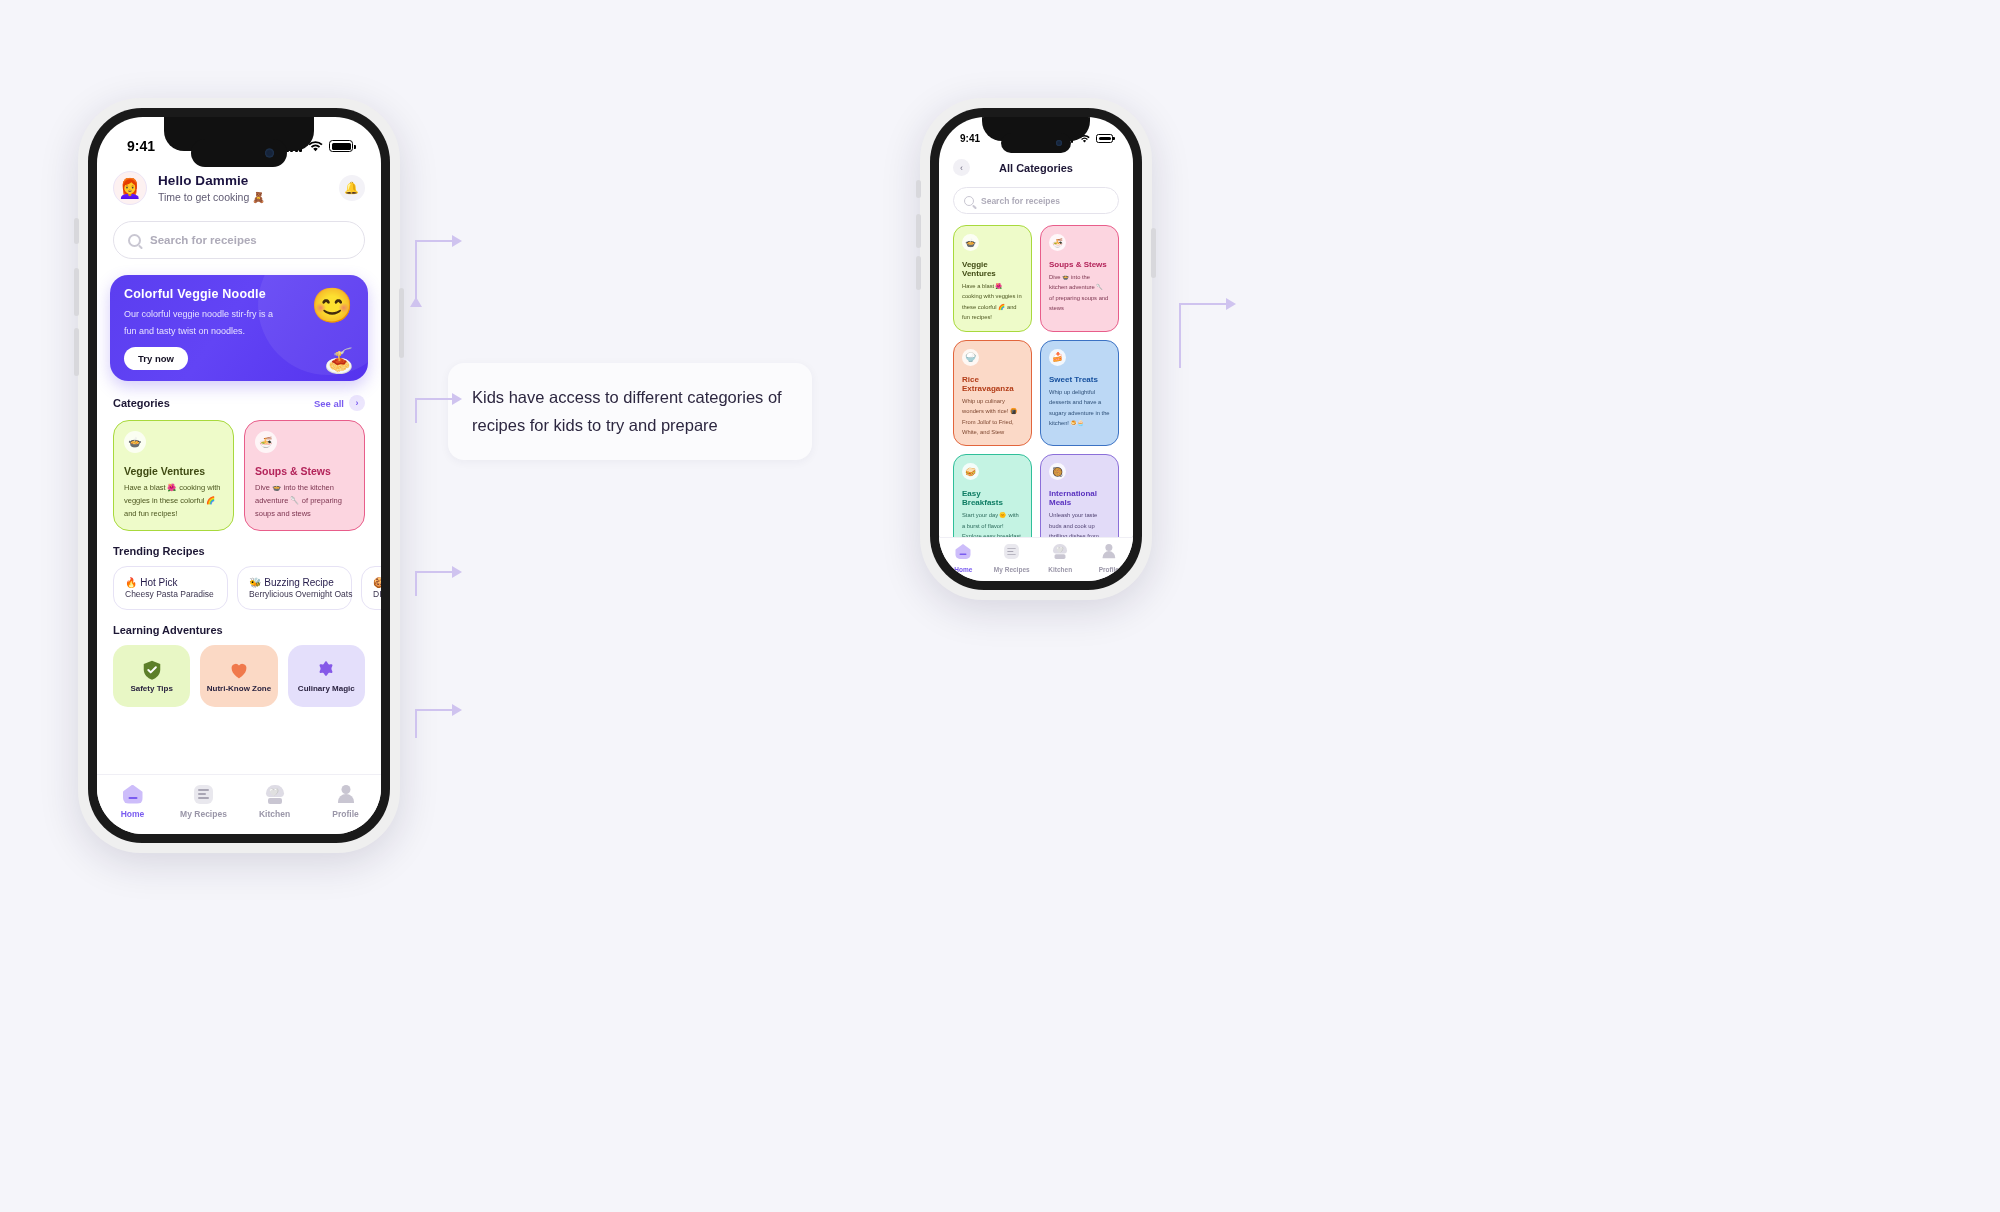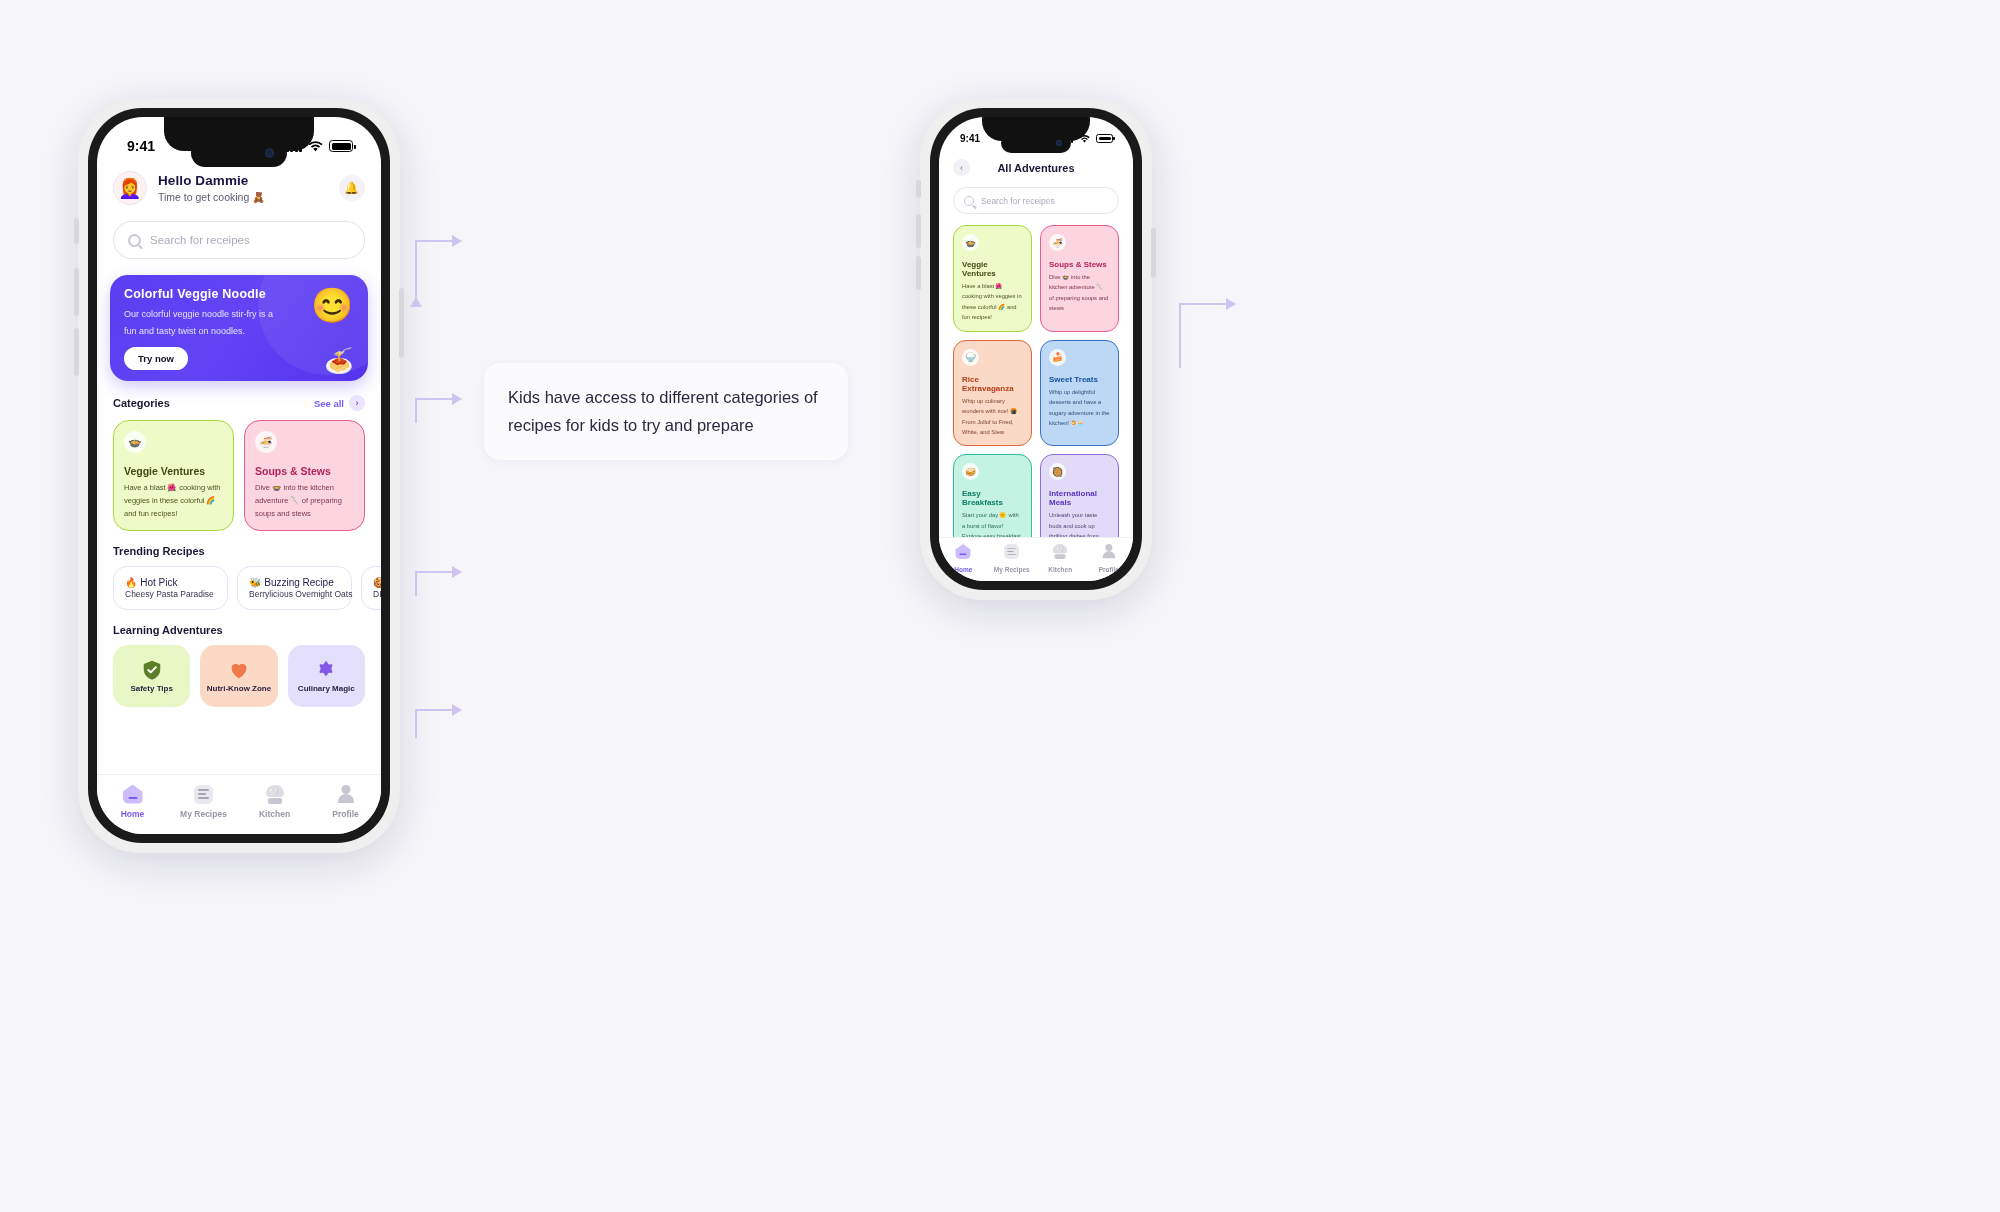--- a/index.html
+++ b/index.html
@@ -96,21 +96,21 @@
   .search {
     margin: 16px 16px 0 16px; height: 38px; border: 1.2px solid #e3e1ea;
     border-radius: 22px; display: flex; align-items: center; padding: 0 14px; gap: 9px;
     background: #fff;
   }
   .search-icon {
     width: 13px; height: 13px; border: 2px solid #c9c7d2; border-radius: 50%;
     position: relative; flex: none;
   }
   .search-icon::after{content:"";position:absolute;right:-4px;bottom:-3px;width:5px;height:2px;background:#c9c7d2;transform:rotate(45deg);border-radius:2px;}
-  .search-ph { font-size: 11.5px; color: #aeabb9; }
+  .search-ph { font-size: 11.5px; color: #aeabb9; font-weight: bold; }
 
   .hero {
     margin: 16px 13px 0 13px; height: 106px; border-radius: 18px;
     background: linear-gradient(125deg,#5b3ef0 0%,#6244f5 45%,#5533ee 100%);
     position: relative; overflow: hidden; padding: 12px 14px;
     box-shadow: 0 6px 16px rgba(86,56,235,.25);
   }
   .hero::before{content:"";position:absolute;right:-30px;top:-40px;width:140px;height:140px;border-radius:50%;background:rgba(255,255,255,.07);}
   .hero-title { font-size: 12.5px; font-weight: bold; color: #fff; letter-spacing:.2px; }
   .hero-desc { font-size: 9px; color: #e6e1ff; line-height: 1.85; margin-top: 5px; width: 150px; }
@@ -416,21 +416,21 @@
               </svg>
             <span class="batt">
                 <i></i>
               </span>
           </span>
         </div>
 
         <div class="content">
           <div class="nav2">
             <span class="back-btn">‹</span>
-            <span class="nav2-title">All Adventures</span>
+            <span class="nav2-title">All Categories</span>
           </div>
 
           <div class="search2">
             <span class="search-icon"></span>
             <span class="search-ph">Search for receipes</span>
           </div>
 
           <div class="grid2" id="grid2">
               <div class="g-card" style="background: rgb(238, 251, 201); border: 1.2px solid rgb(168, 217, 60);">
                 <div class="g-ico">🍲</div>
@@ -486,21 +486,21 @@
               <div class="tab">
                 <span class="ic-user"></span>
                 <span class="tab-label">Profile</span>
               </div>
             </div>
         </div>
       </div>
     </div>
   </div>
 
-  <div class="note" style="left:484px; top:363px; width:364px;">Kids have access to different categories of recipes for kids to try and prepare</div>
+  <div class="note" style="left:448px; top:363px; width:364px;">Kids have access to different categories of recipes for kids to try and prepare</div>
 
   <div class="arrow" style="left:408px;top:225px">
     <svg width="60" height="80">
         <path d="M8 76 L8 16 L44 16" fill="none" stroke="#cfc3ef" stroke-width="2"></path>
         <path d="M44 10 l10 6 -10 6 z" fill="#cfc3ef"></path>
         <path d="M2 70 l10 6 -10 6 z" fill="#cfc3ef" transform="rotate(-90 8 76)"></path>
       </svg>
   </div>
   <div class="arrow" style="left:408px;top:383px">
     <svg width="60" height="44">

